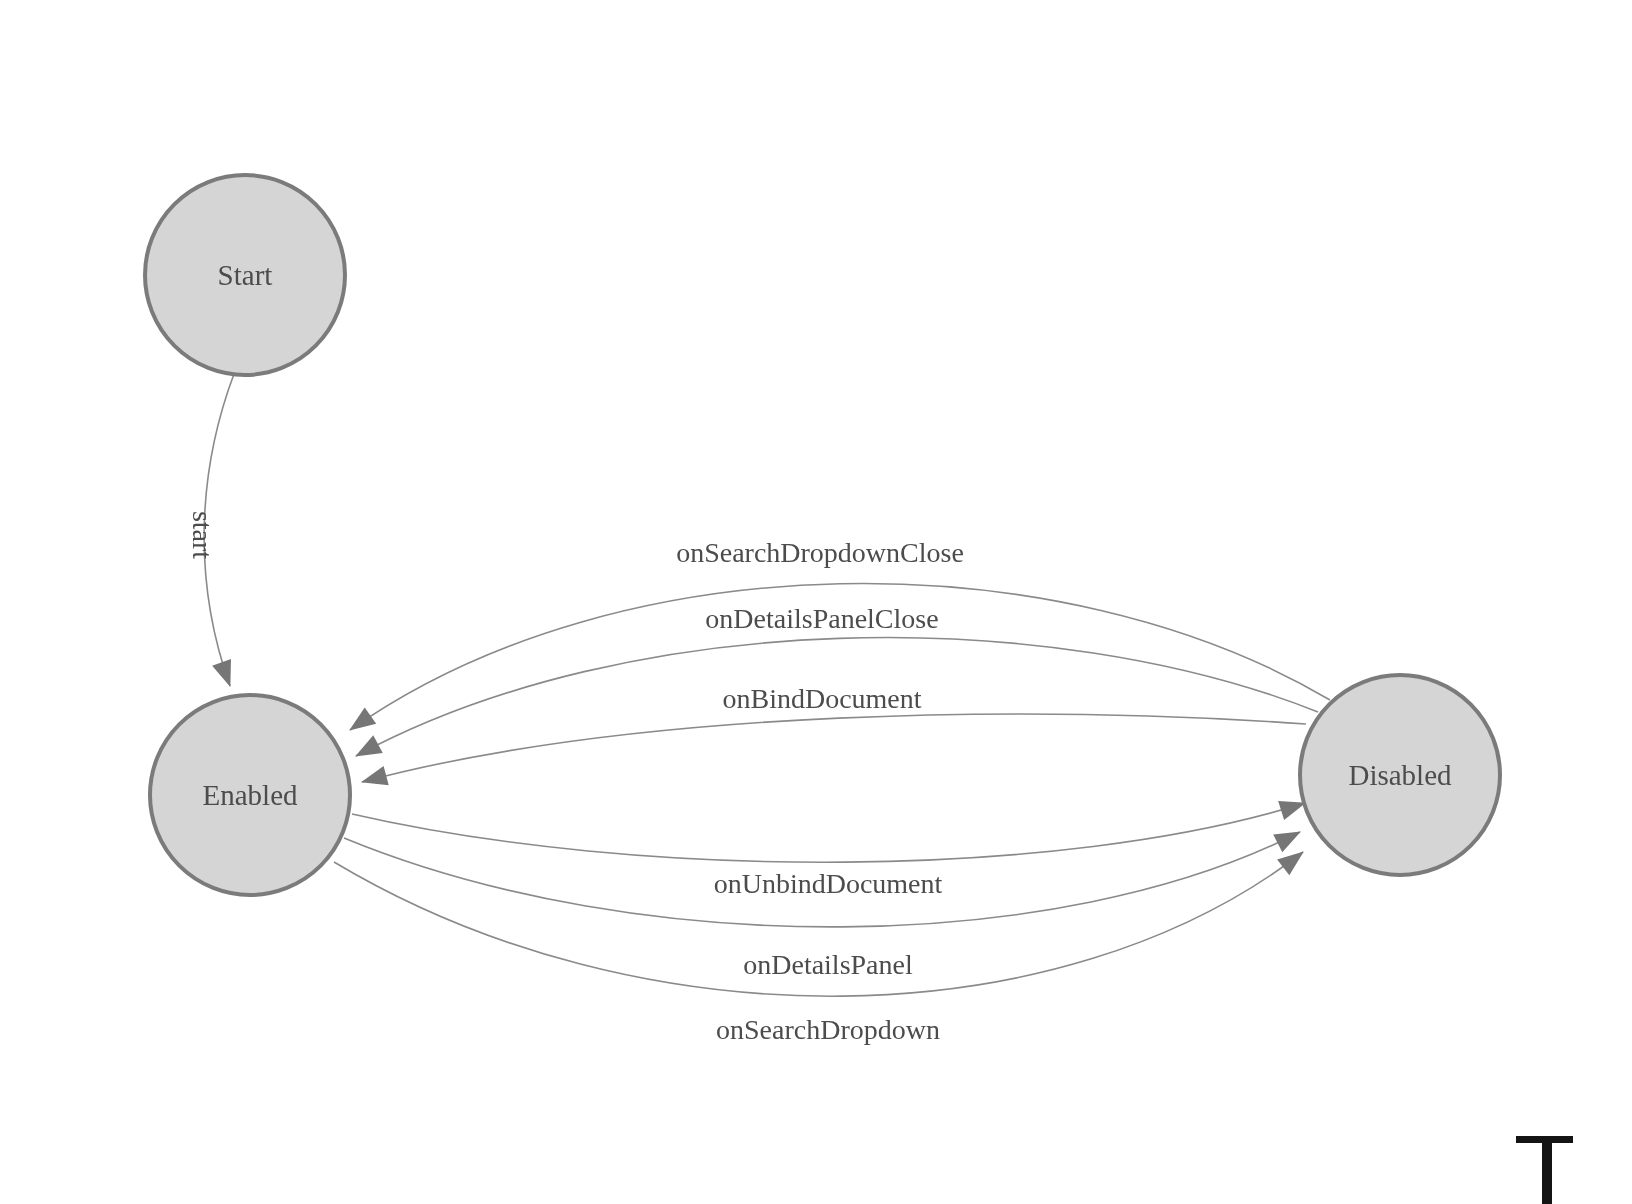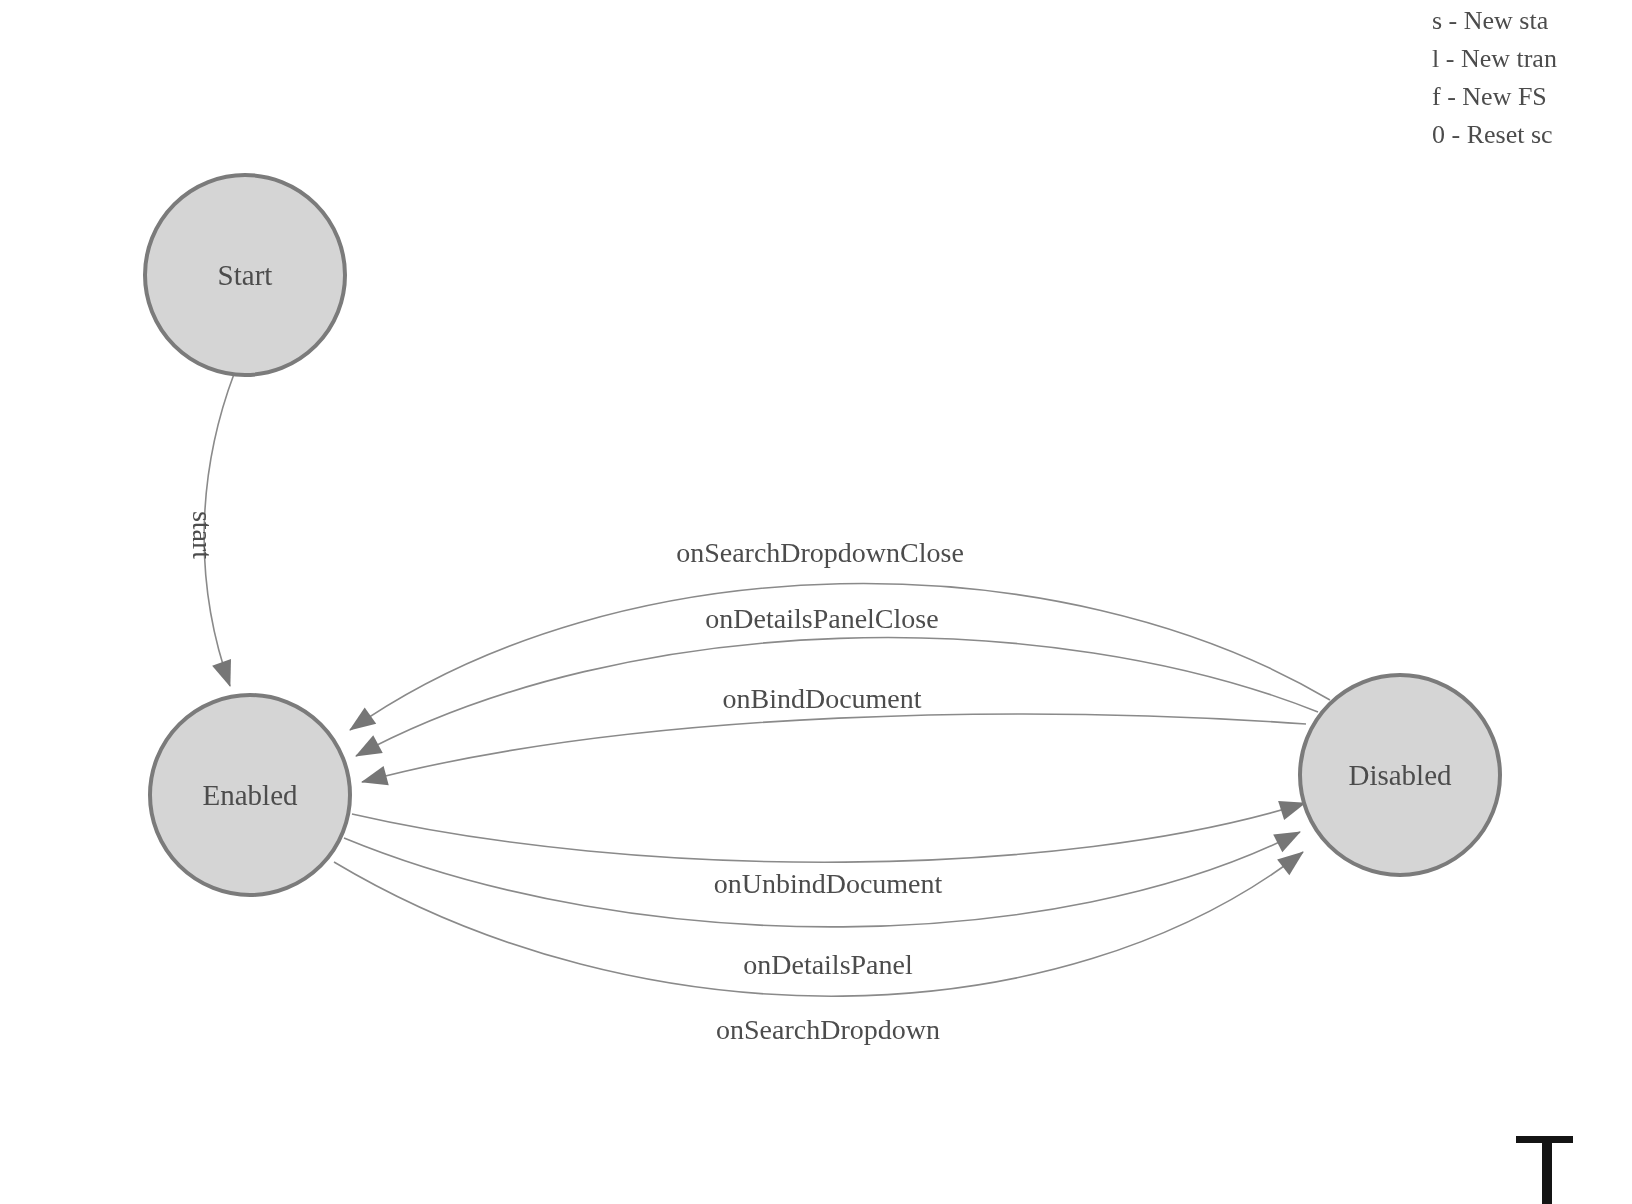--- a/index.html
+++ b/index.html
@@ -106,22 +106,16 @@
       <circle class="node-circle" cx="250" cy="795" r="100" fill="#d5d5d5" stroke="#7b7b7b"></circle>
       <text class="node-label" x="250" y="805" fill="#4c4c4c">Enabled</text>
     </g>
 
     <g>
       <circle class="node-circle" cx="1400" cy="775" r="100" fill="#d5d5d5" stroke="#7b7b7b"></circle>
       <text class="node-label" x="1400" y="785" fill="#4c4c4c">Disabled</text>
     </g>
   </svg>
 
-  <div class="legend">
-    <div>s - New sta</div>
-    <div>l - New tran</div>
-    <div>f - New FS</div>
-    <div>0 - Reset sc</div>
-  </div>
 
   <div class="clip-shape clip-h"></div>
   <div class="clip-shape clip-v"></div>
 </div>
 
 </body></html>

